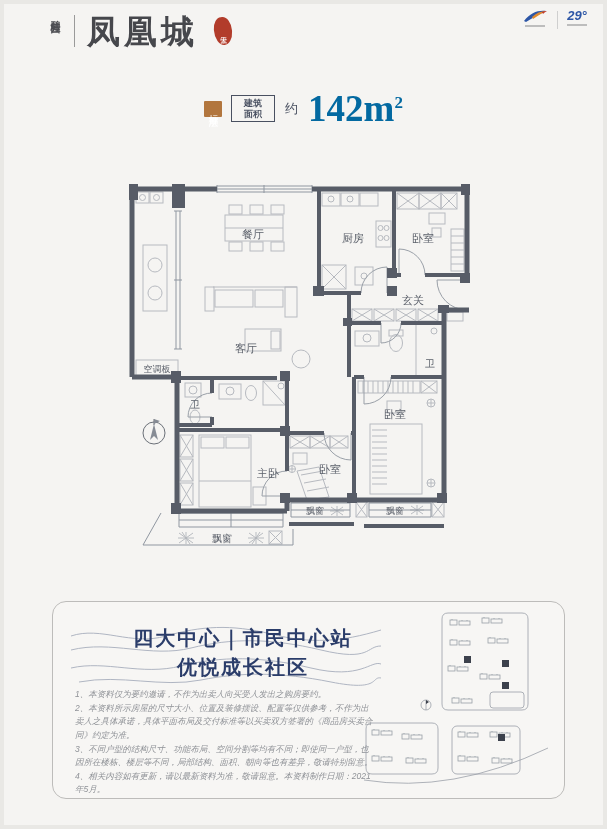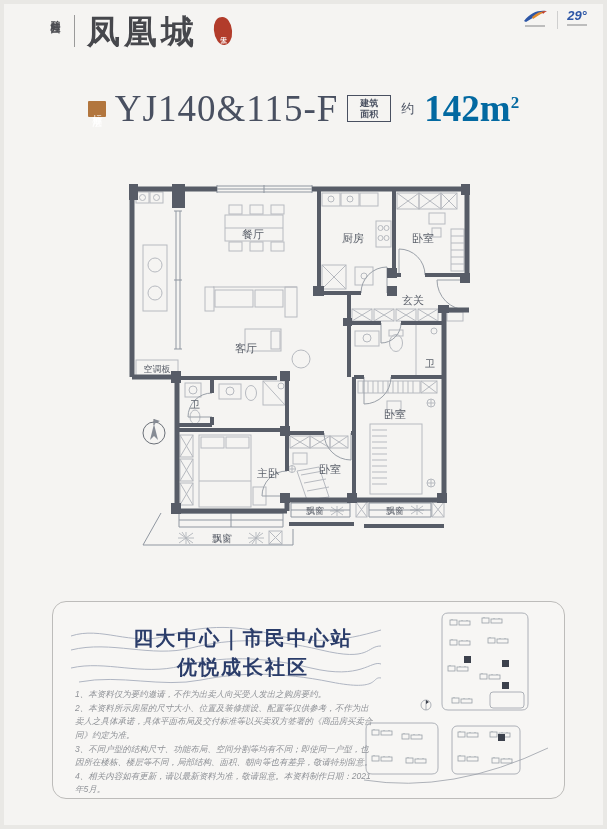--- a/index.html
+++ b/index.html
@@ -67,21 +67,20 @@
     </div>
     <div class="toplogo-sep"></div>
     <div class="logo-col">
       <div class="degree">29°</div>
       <div class="logo-bar"></div>
     </div>
   </div>
 
   <div class="titlerow">
     <div class="badge">标准层</div>
-    <div class="model">YJ140&amp;115-F</div>
     <div class="areabox">
       <div>建筑</div>
       <div>面积</div>
     </div>
     <div class="approx">约</div>
     <div class="areaval"><span>142m</span><sup>2</sup></div>
   </div>
 
   <svg class="plan" width="345" height="372" viewBox="0 0 345 372">
     <g stroke="#b7bac0" stroke-width="1" fill="none">

